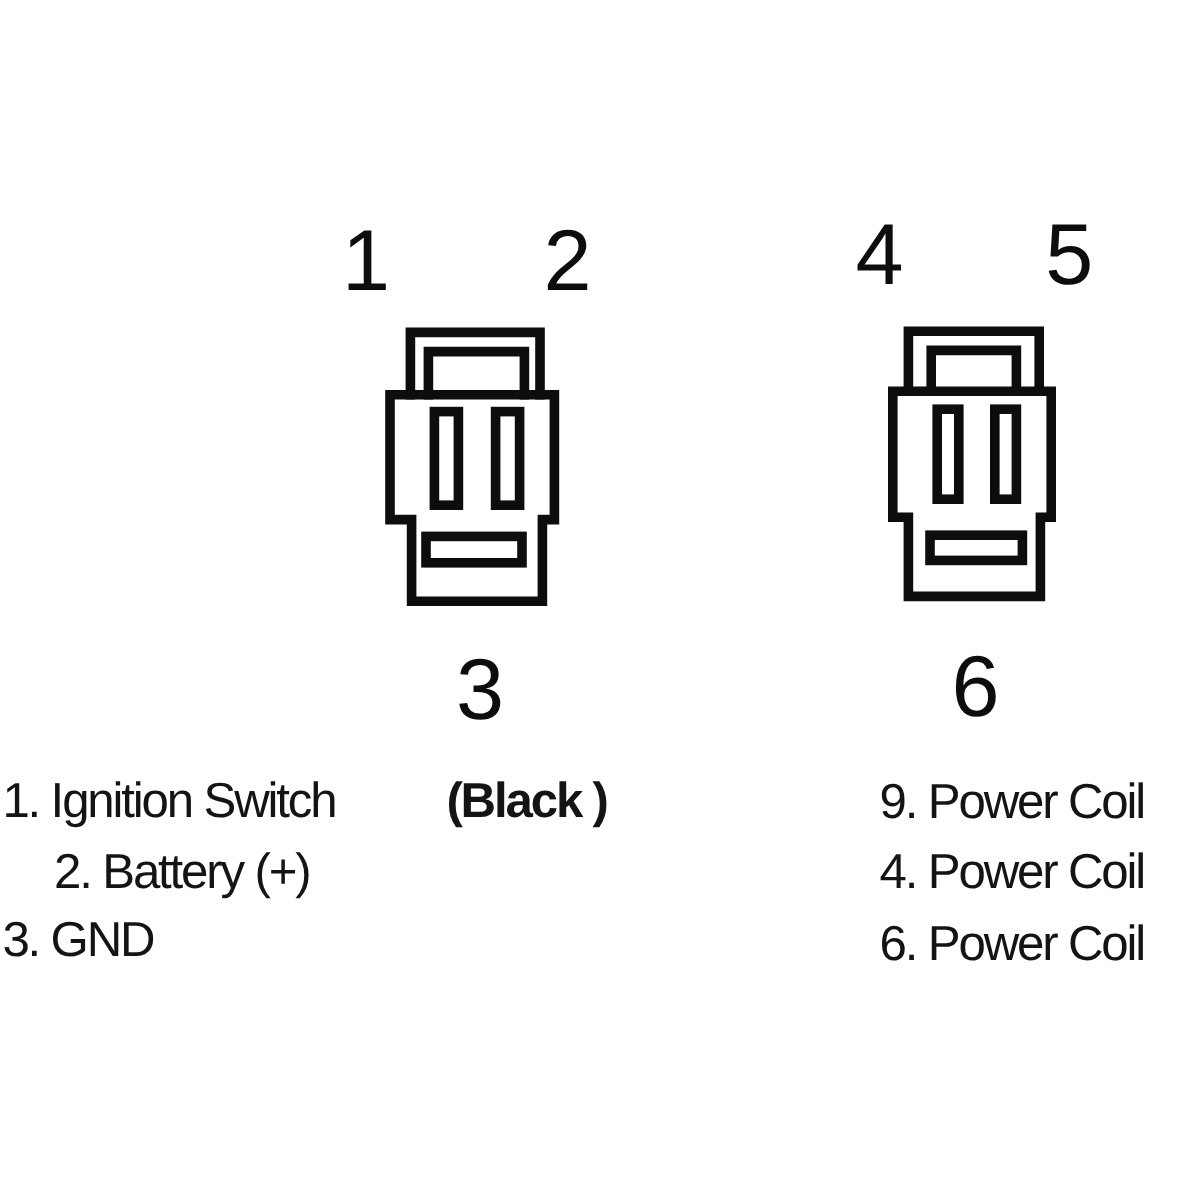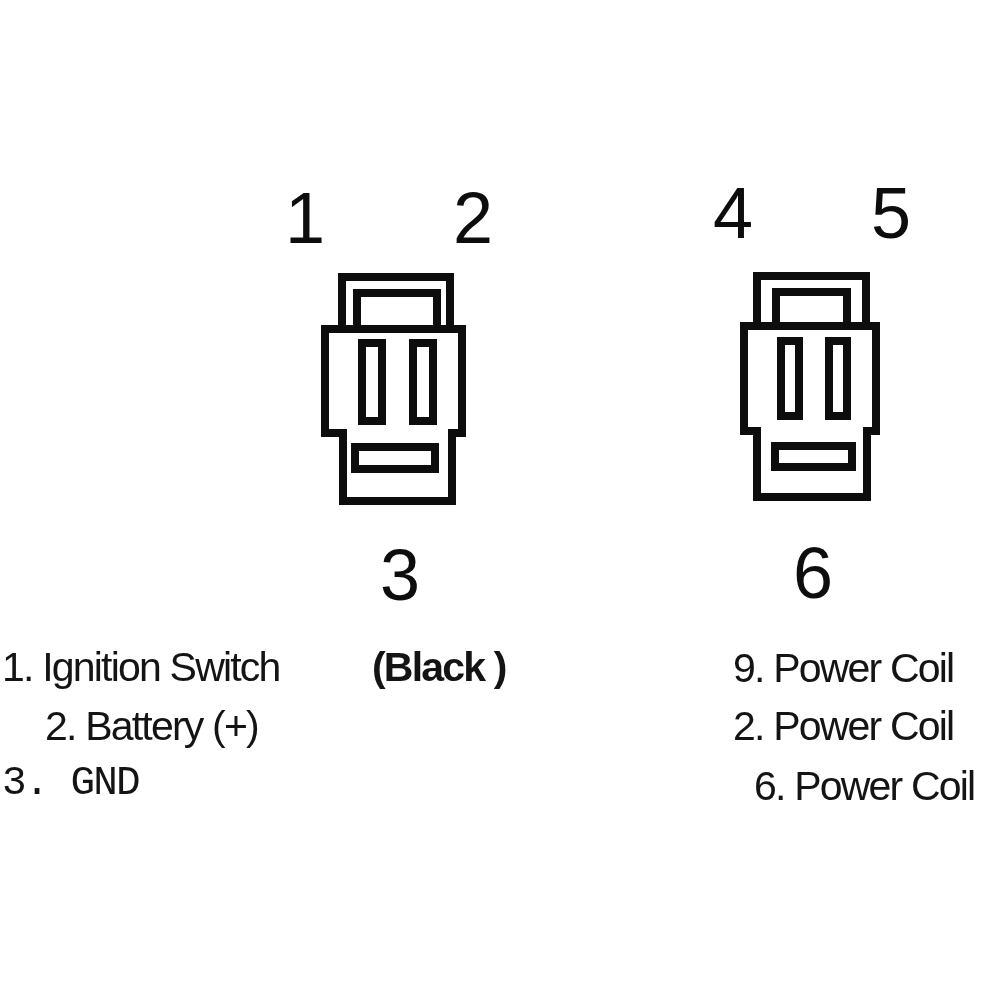--- a/index.html
+++ b/index.html
@@ -77,19 +77,19 @@
   <div class="pin-num" style="left:400px; top:539px;">3</div>
   <div class="pin-num" style="left:733px; top:177px;">4</div>
   <div class="pin-num" style="left:891px; top:177px;">5</div>
   <div class="pin-num" style="left:813px; top:537px;">6</div>
 
   <div class="legend-line" style="left:2px; top:644px;">1. Ignition Switch</div>
   <div class="legend-line" style="left:372px; top:644px;font-weight:bold;">(Black )</div>
 
   <div class="legend-line" style="left:2px; top:703px;margin-left:43px;">2. Battery (+)</div>
 
-  <div class="legend-line" style="left:2px; top:760px;font-family:Liberation Mono, monospace;">3. GND</div>
+  <div class="legend-line" style="left:2px; top:760px;">3. GND</div>
 
   <div class="legend-line" style="left:733px; top:645px;">9. Power Coil</div>
-  <div class="legend-line" style="left:733px; top:703px;">2. Power Coil</div>
-  <div class="legend-line" style="left:754px; top:763px;">6. Power Coil</div>
+  <div class="legend-line" style="left:733px; top:703px;">4. Power Coil</div>
+  <div class="legend-line" style="left:733px; top:763px;">6. Power Coil</div>
 
 </div>
 
 </body></html>

